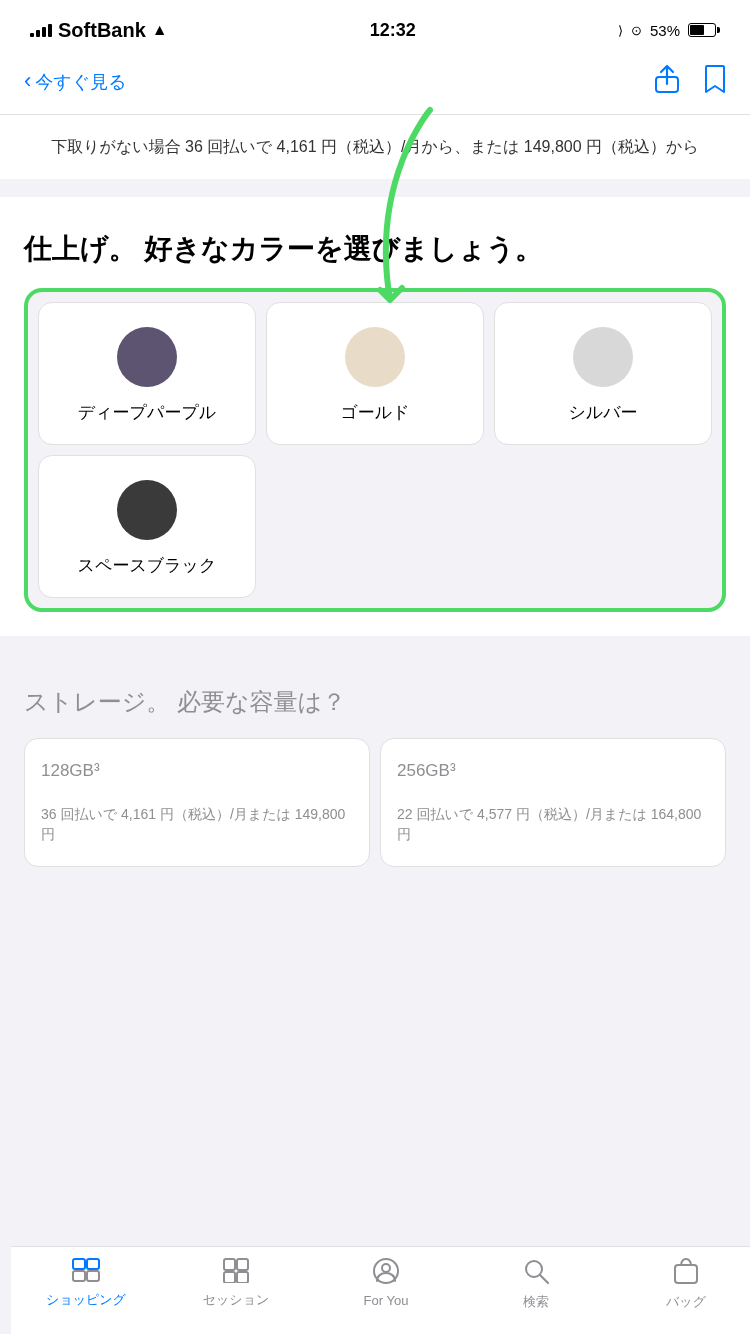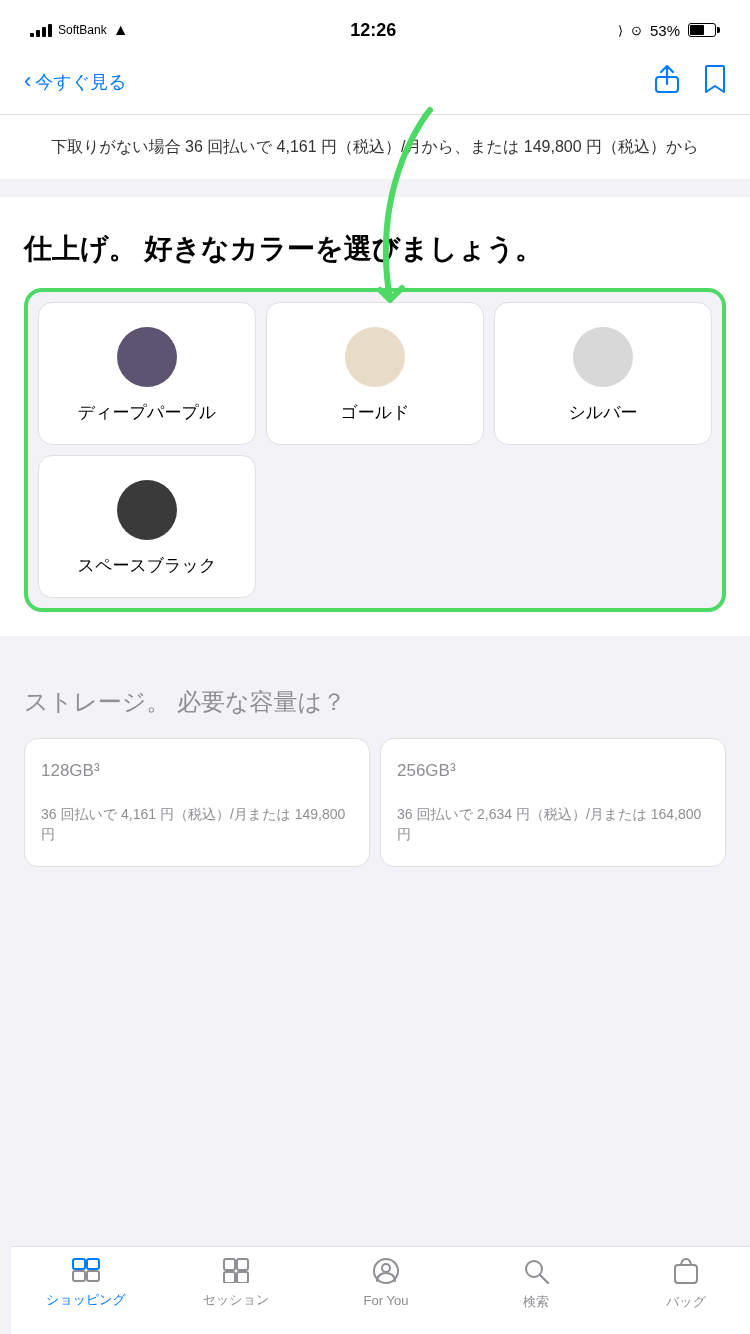--- a/index.html
+++ b/index.html
@@ -33,22 +33,22 @@
       gap: 2px;
       height: 14px;
     }
     .signal-bars span {
       display: block;
       width: 4px;
       background: #000;
       border-radius: 1px;
     }
     .status-carrier {
-      font-size: 12px;
-      font-weight: 400;
+      font-size: 20px;
+      font-weight: 700;
       color: #000;
     }
     .wifi-icon {
       font-size: 16px;
     }
     .status-time {
       font-size: 18px;
       font-weight: 600;
       color: #000;
     }
@@ -286,21 +286,21 @@
   <div class="status-left">
     <div class="signal-bars">
       <span style="height:4px"></span>
       <span style="height:7px"></span>
       <span style="height:10px"></span>
       <span style="height:13px"></span>
     </div>
     <span class="status-carrier">SoftBank</span>
     <span class="wifi-icon">▲</span>
   </div>
-  <div class="status-time">12:26</div>
+  <div class="status-time">12:32</div>
   <div class="status-right">
     <span style="font-size:13px;">⟩</span>
     <span style="font-size:13px;">⊙</span>
     <span>53%</span>
     <span class="battery-icon">
       <span class="battery-body">
           <span class="battery-fill"></span>
         </span>
       <span class="battery-tip"></span>
     </span>
@@ -367,21 +367,21 @@
   <div class="section-storage">
     <div class="section-storage-title">ストレージ。 必要な容量は？</div>
     <div class="storage-grid">
 
     <div class="storage-option">
     <div class="storage-name">128GB³</div>
     <div class="storage-price">36 回払いで 4,161 円（税込）/月または 149,800 円</div>
   </div>
         <div class="storage-option">
     <div class="storage-name">256GB³</div>
-    <div class="storage-price">36 回払いで 2,634 円（税込）/月または 164,800 円</div>
+    <div class="storage-price">22 回払いで 4,577 円（税込）/月または 164,800 円</div>
   </div>
       </div>
   </div>
 
 </div>
 
 <div class="tab-bar">
 
 <div class="tab-item active">
     <span class="tab-icon"><svg width="30" height="26" viewBox="0 0 30 26" fill="none" xmlns="http://www.w3.org/2000/svg">

